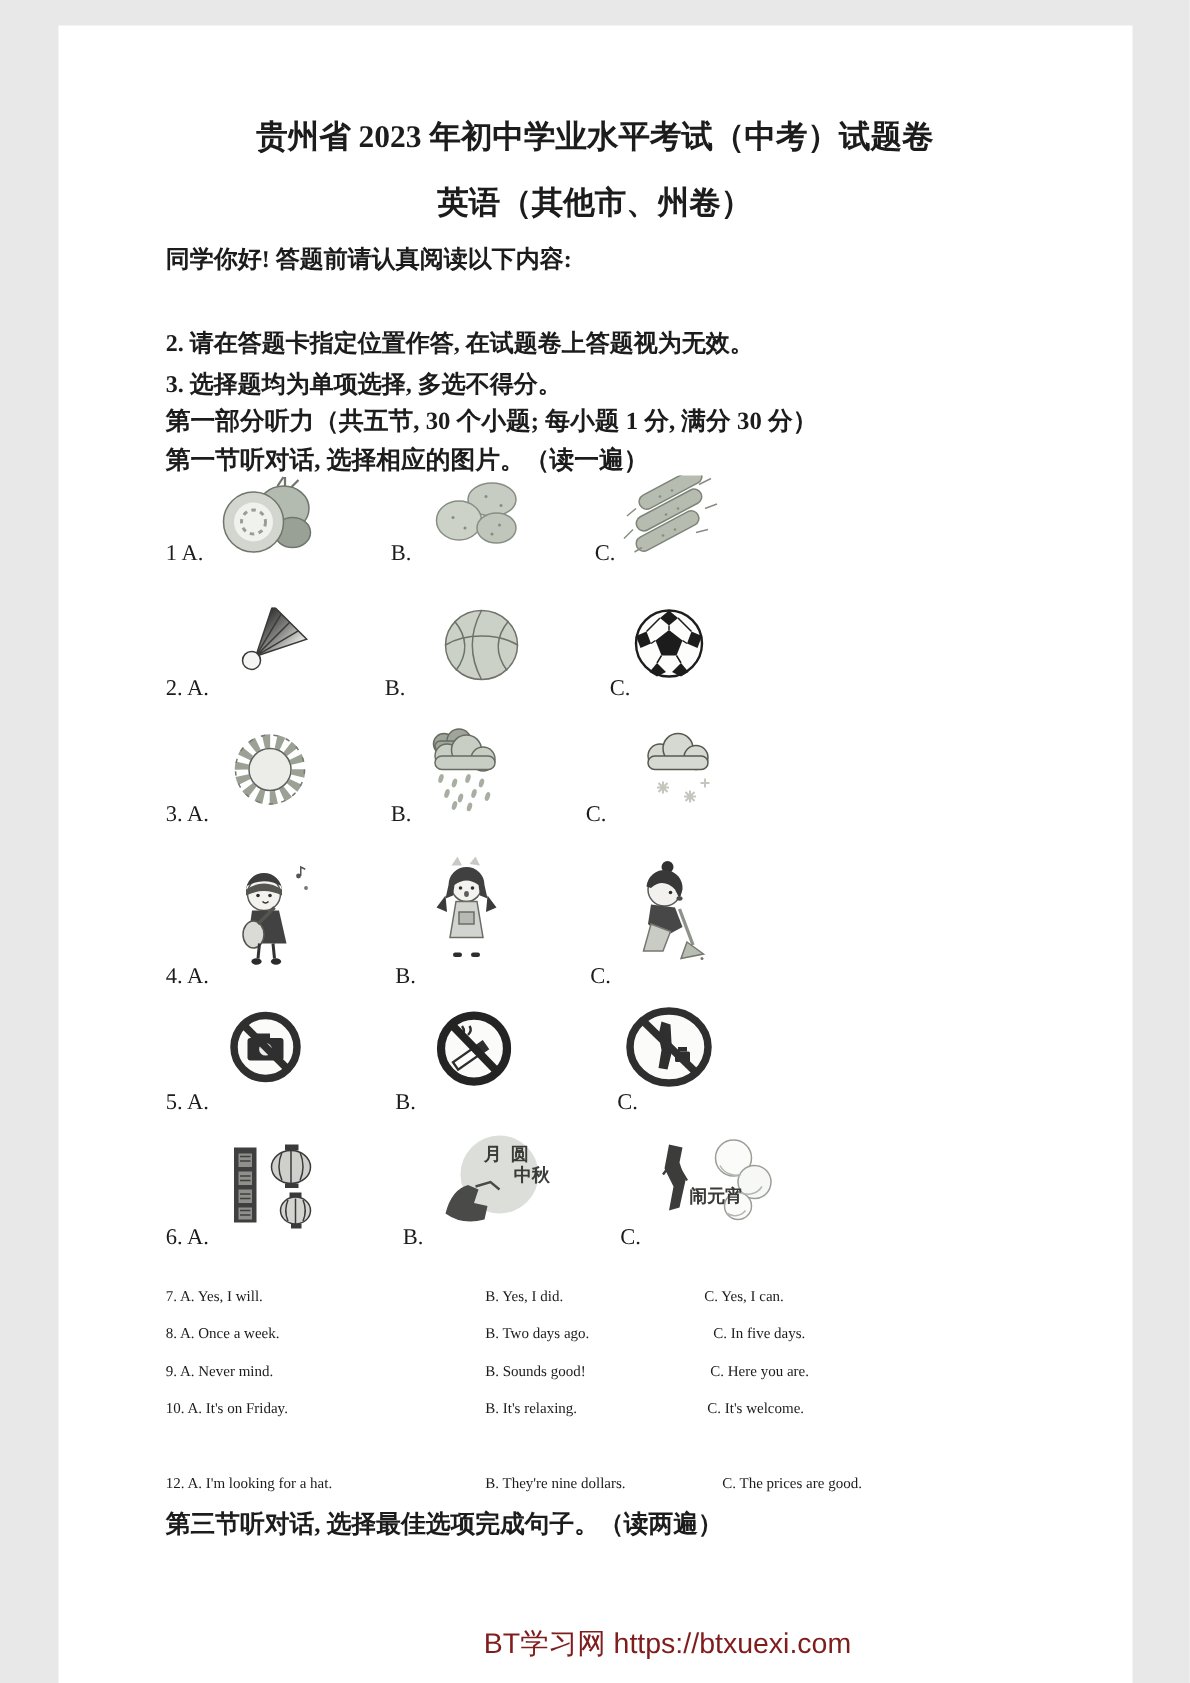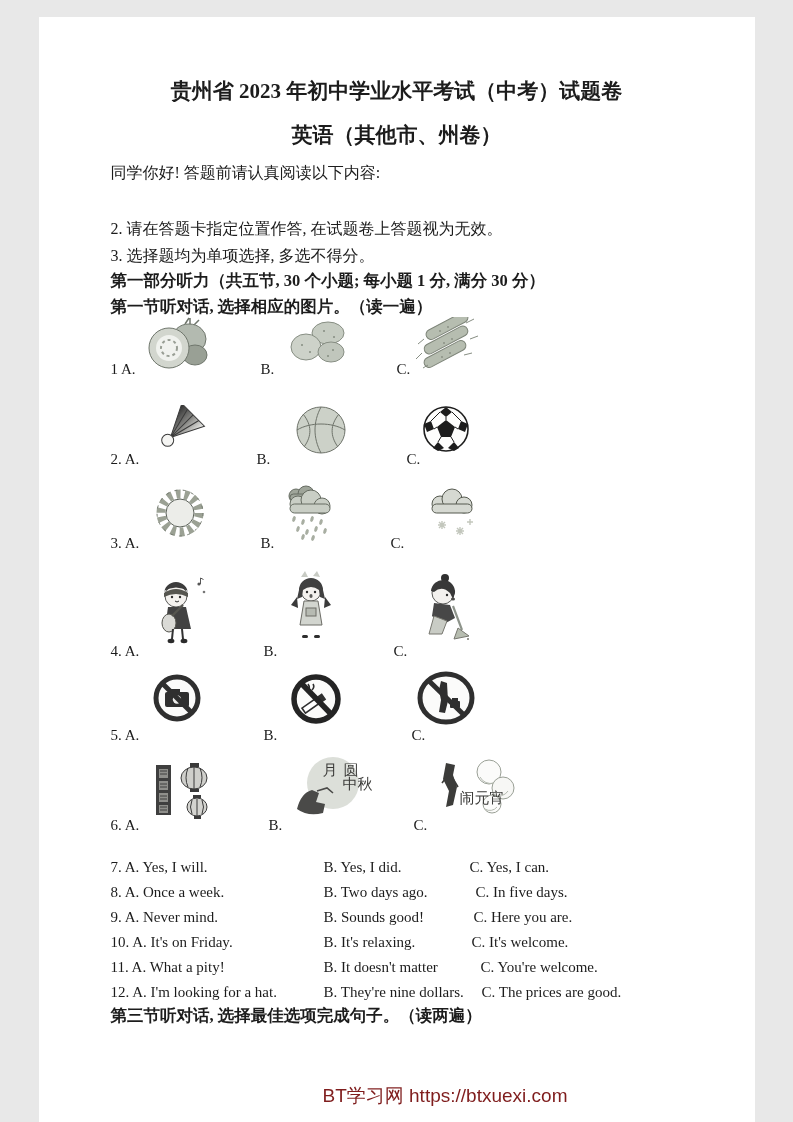--- a/index.html
+++ b/index.html
@@ -3,28 +3,28 @@
 <meta charset="utf-8">
 <style>
   html,body { margin:0; padding:0; background:#e8e8e8; }
   .page {
     position:relative; width:716px; height:1122px; background:#ffffff;
     font-family:"Liberation Serif","DejaVu Serif",serif; color:#1c1c1c;
     overflow:hidden; margin:17px auto;
   }
   .abs { position:absolute; }
   .title { left:0; width:100%; text-align:center; font-weight:bold; font-size:21px; white-space:nowrap; }
-  .note { left:72px; font-weight:normal; font-size:16px; white-space:nowrap; }
+  .note { left:72px; font-weight:bold; font-size:16px; white-space:nowrap; }
   .sect { left:72px; font-weight:bold; font-size:16.5px; white-space:nowrap; }
   .pic-row { position:absolute; left:72px; width:680px; }
   .pic-label { font-size:15px; white-space:nowrap; }
   .img-cell { position:absolute; }
   .opt-row { position:absolute; left:72px; width:660px; height:20px; }
-  .opt { position:absolute; font-size:15px; white-space:nowrap; }
-  .caption { position:absolute; font-size:15px; font-weight:normal; color:#3b3b39; white-space:nowrap; }
+  .opt { position:absolute; font-size:10px; white-space:nowrap; }
+  .caption { position:absolute; font-size:12px; font-weight:bold; color:#3b3b39; white-space:nowrap; }
   .watermark { font-family:"Liberation Sans","DejaVu Sans",sans-serif; font-size:19px; color:#7f1d1d; white-space:nowrap; }
   svg { display:block; }
 </style>
 </head>
 <body>
 
 <div class="page">
 
   <div class="abs title" style="top:60px">贵州省 2023 年初中学业水平考试（中考）试题卷</div>
   <div class="abs title" style="top:104px">英语（其他市、州卷）</div>
@@ -338,25 +338,20 @@
   <div class="opt-row" style="top:892px">
     <span class="opt" style="left:0">9. A. Never mind.</span>
     <span class="opt" style="left:213px">B. Sounds good!</span>
     <span class="opt" style="left:363px">C. Here you are.</span>
   </div>
   <div class="opt-row" style="top:917px">
     <span class="opt" style="left:0">10. A. It's on Friday.</span>
     <span class="opt" style="left:213px">B. It's relaxing.</span>
     <span class="opt" style="left:361px">C. It's welcome.</span>
   </div>
-  <div class="opt-row" style="top:942px">
-    <span class="opt" style="left:0">11. A. What a pity!</span>
-    <span class="opt" style="left:213px">B. It doesn't matter</span>
-    <span class="opt" style="left:370px">C. You're welcome.</span>
-  </div>
   <div class="opt-row" style="top:967px">
     <span class="opt" style="left:0">12. A. I'm looking for a hat.</span>
     <span class="opt" style="left:213px">B. They're nine dollars.</span>
     <span class="opt" style="left:371px">C. The prices are good.</span>
   </div>
 
   <div class="abs sect" style="top:988px">第三节听对话, 选择最佳选项完成句子。（读两遍）</div>
 
   <div class="abs watermark" style="left:284px;top:1066px">BT学习网 https://btxuexi.com</div>
 

